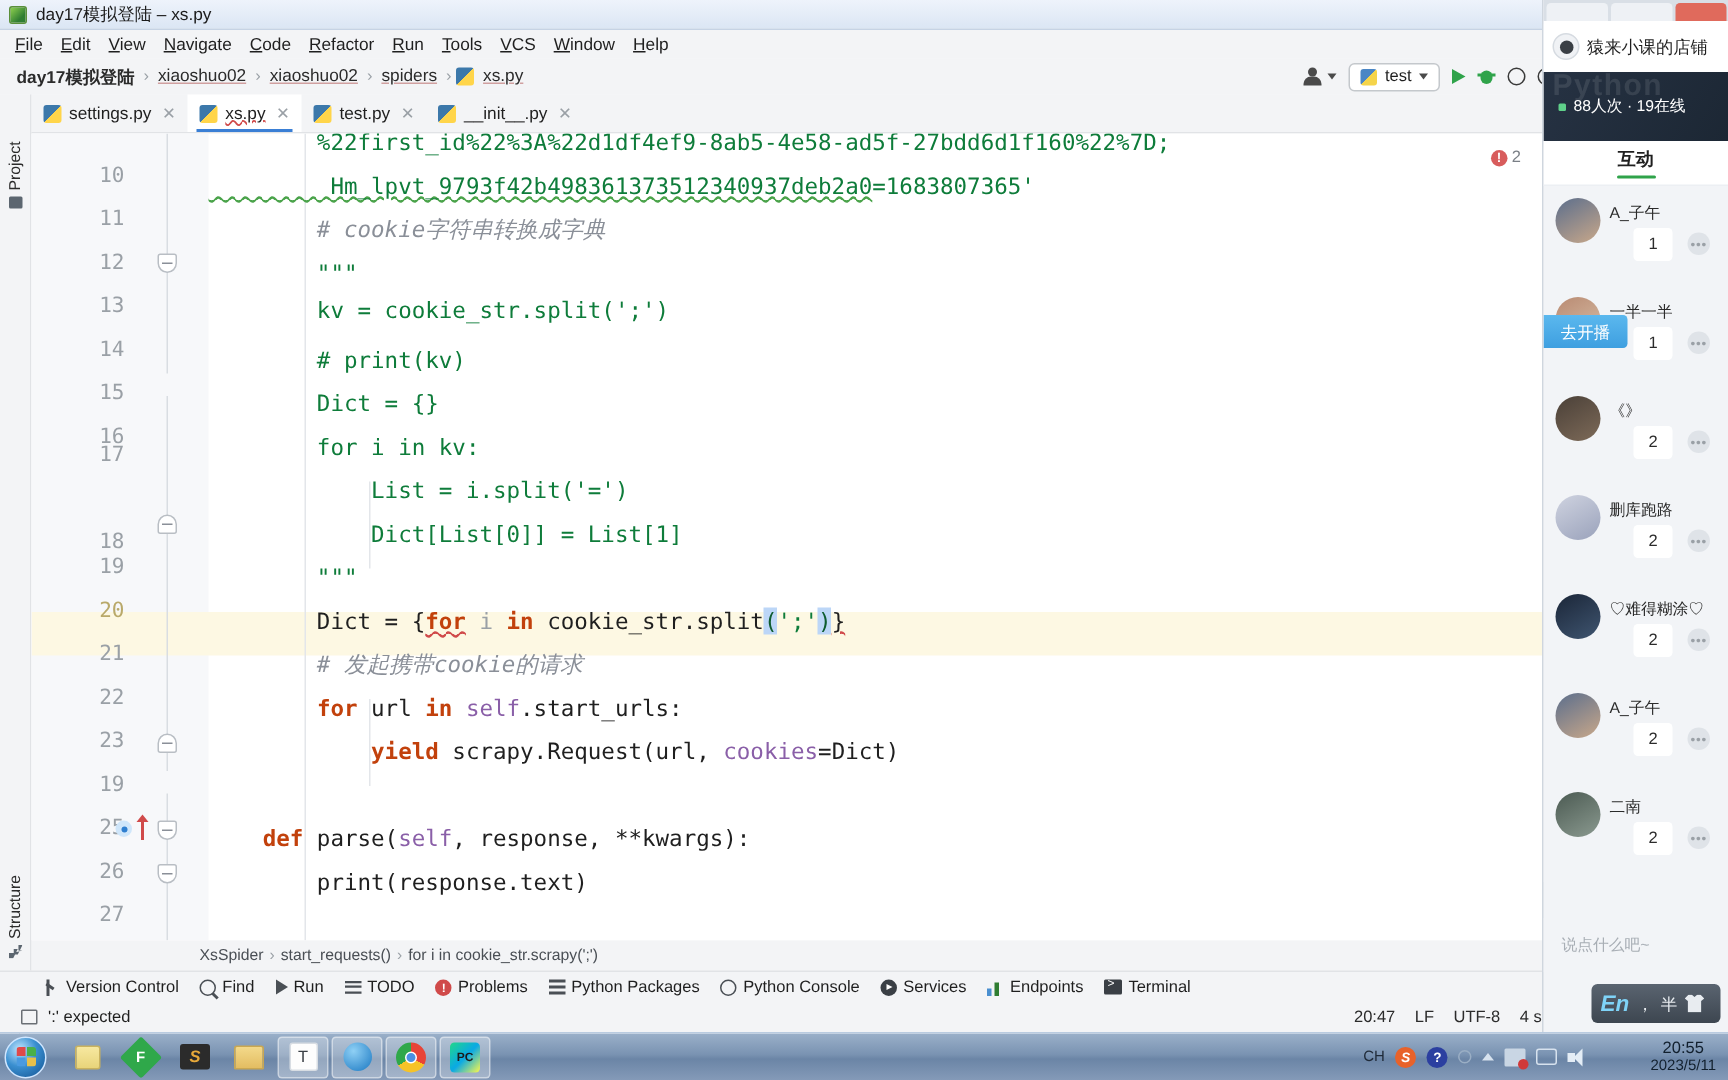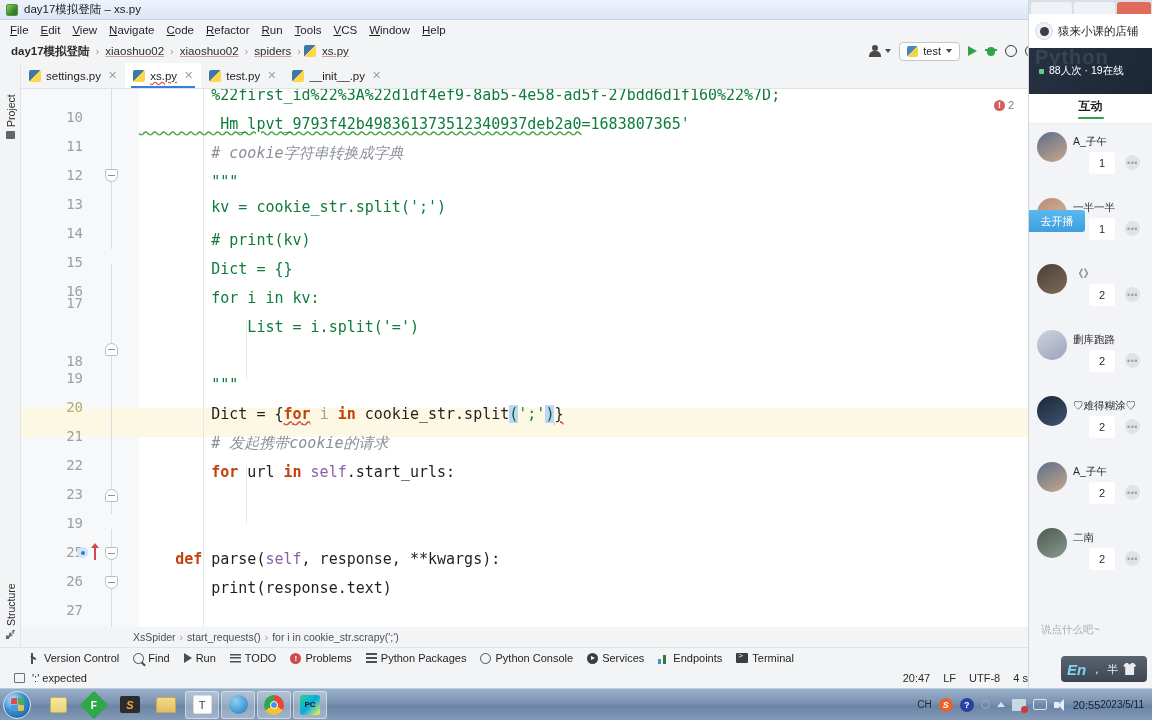--- a/index.html
+++ b/index.html
@@ -288,21 +288,21 @@
       linear-gradient(#e04a4a,#e04a4a) 0 0/6px 6px no-repeat,
       linear-gradient(#4ab04a,#4ab04a) 7px 0/6px 6px no-repeat,
       linear-gradient(#4a9ae0,#4a9ae0) 0 7px/6px 6px no-repeat,
       linear-gradient(#e8c04a,#e8c04a) 7px 7px/6px 6px no-repeat;
     border-radius:2px;}
   .tbicons{display:flex;align-items:center;gap:2px;margin-left:10px;}
   .tbitem{width:34px;height:28px;display:flex;align-items:center;justify-content:center;border-radius:3px;}
   .tbitem.boxed{background:rgba(255,255,255,.28);border:1px solid rgba(255,255,255,.45);}
   .tray{position:absolute;right:8px;display:flex;align-items:center;gap:7px;}
   .tray .t{font-size:10px;color:#1f2a38;}
-  .trayclock{display:flex;flex-direction:row;align-items:flex-end;line-height:12px;}
+  .trayclock{display:flex;flex-direction:column;align-items:center;line-height:12px;margin-left:36px;}
   .trayclock .c1{font-size:11px;color:#12202e;}
   .trayclock .c2{font-size:10px;color:#12202e;}
 </style>
 </head>
 <body>
 
 <div id="root">
 
   <div class="ide">
 
@@ -444,24 +444,26 @@
       <div class="codearea">
         <div class="codeline" style="position:absolute;top:-8px;left:0;"><span class="str">        %22first_id%22%3A%22d1df4ef9-8ab5-4e58-ad5f-27bdd6d1f160%22%7D;</span></div>
         <div class="codeline" style="position:absolute;top:21px;left:0;"><span class="str squiggrn">         Hm_lpvt_9793f42b498361373512340937deb2a0</span><span class="str">=1683807365'</span></div>
         <div class="codeline" style="position:absolute;top:50px;left:0;"><span class="com">        # cookie字符串转换成字典</span></div>
         <div class="codeline" style="position:absolute;top:79px;left:0;"><span class="str">        """</span></div>
         <div class="codeline" style="position:absolute;top:104px;left:0;"><span class="str">        kv = cookie_str.split(';')</span></div>
         <div class="codeline" style="position:absolute;top:137px;left:0;"><span class="str">        # print(kv)</span></div>
         <div class="codeline" style="position:absolute;top:166px;left:0;"><span class="str">        Dict = {}</span></div>
         <div class="codeline" style="position:absolute;top:195px;left:0;"><span class="str">        for i in kv:</span></div>
         <div class="codeline" style="position:absolute;top:224px;left:0;"><span class="str">            List = i.split('=')</span></div>
+        <div class="codeline" style="position:absolute;top:253px;left:0;"><span class="str">            Dict[List[0]] = List[1]</span></div>
         <div class="codeline" style="position:absolute;top:282px;left:0;"><span class="str">        """</span></div>
         <div class="codeline" style="position:absolute;top:311px;left:0;"><span class="plain">        Dict = {</span><span class="kw squig">for</span><span class="plain"> </span><span class="grey">i</span><span class="plain"> </span><span class="kw">in</span><span class="plain"> cookie_str.split</span><span class="sel">(</span><span class="str">';'</span><span class="sel">)</span><span class="plain squig">}</span></div>
         <div class="codeline" style="position:absolute;top:340px;left:0;"><span class="com">        # 发起携带cookie的请求</span></div>
         <div class="codeline" style="position:absolute;top:369px;left:0;"><span class="plain">        </span><span class="kw">for</span><span class="plain"> url </span><span class="kw">in</span><span class="plain"> </span><span class="self">self</span><span class="plain">.start_urls:</span></div>
+        <div class="codeline" style="position:absolute;top:398px;left:0;"><span class="plain">            </span><span class="kw">yield</span><span class="plain"> scrapy.Request(url, </span><span class="param">cookies</span><span class="plain">=Dict)</span></div>
         <div class="codeline" style="position:absolute;top:427px;left:0;"></div>
         <div class="codeline" style="position:absolute;top:456px;left:0;"><span class="plain">    </span><span class="kw">def</span><span class="plain"> parse(</span><span class="self">self</span><span class="plain">, response, **kwargs):</span></div>
         <div class="codeline" style="position:absolute;top:485px;left:0;"><span class="plain">        print(response.text)</span></div>
       </div>
     </div>
 
     <div class="editor-crumb">
       <span>XsSpider</span>
       <span class="sep">›</span>
       <span>start_requests()</span>

